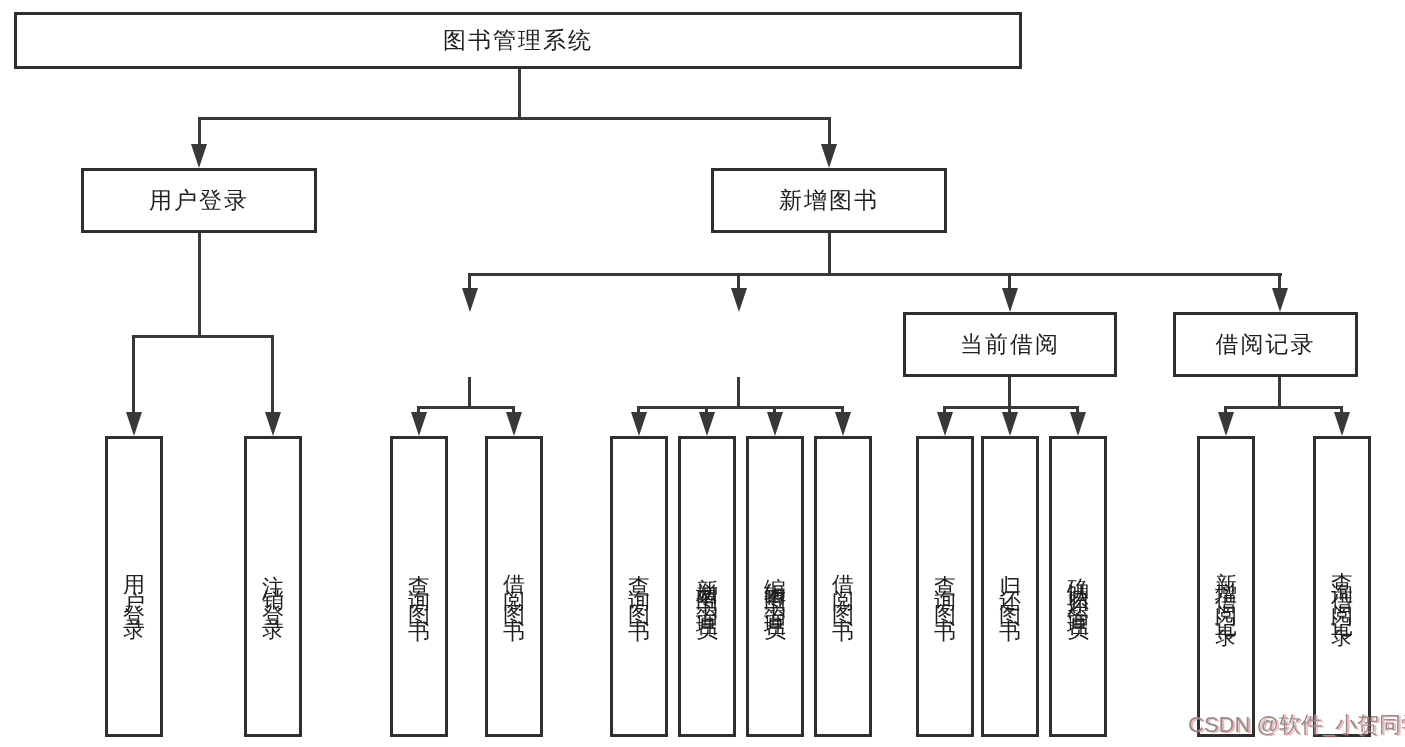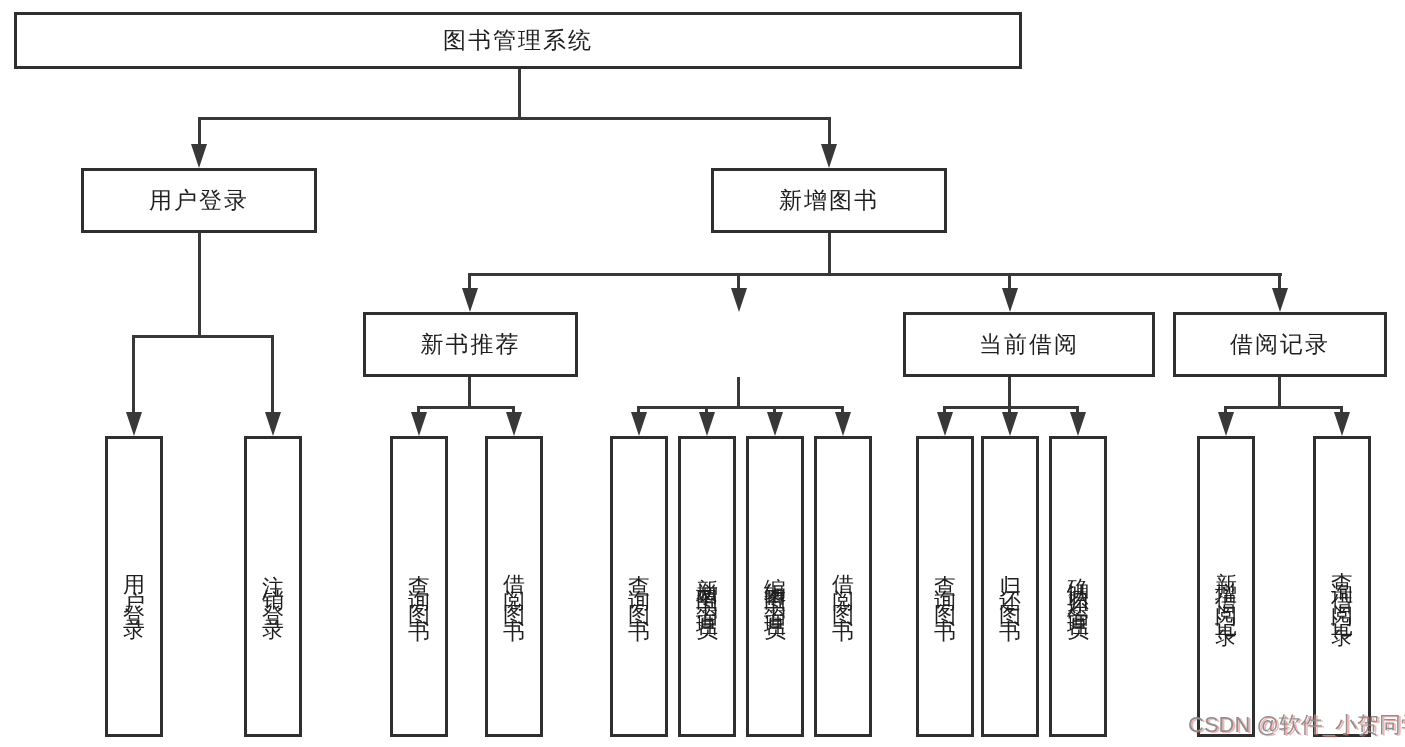--- a/index.html
+++ b/index.html
@@ -98,27 +98,24 @@
   <div class="hline" style="left:469px; top:273px; width:813px;"></div>
   <div class="vline" style="left:468px;  top:273px; height:18px;"></div>
   <div class="arrow" style="left:462px;  top:288px;"></div>
   <div class="vline" style="left:737px;  top:273px; height:18px;"></div>
   <div class="arrow" style="left:731px;  top:288px;"></div>
   <div class="vline" style="left:1008px; top:273px; height:18px;"></div>
   <div class="arrow" style="left:1002px; top:288px;"></div>
   <div class="vline" style="left:1278px; top:273px; height:18px;"></div>
   <div class="arrow" style="left:1272px; top:288px;"></div>
 
-  <div class="box h" style="left:363px; top:312px; width:215px; height:65px;">
-    <span>新书推荐</span>
-  </div>
-  <div class="box h" style="left:903px; top:312px; width:252px; height:65px;">
+  <div class="box h" style="left:903px; top:312px; width:214px; height:65px;">
     <span>当前借阅</span>
   </div>
-  <div class="box h" style="left:1173px; top:312px; width:214px; height:65px;">
+  <div class="box h" style="left:1173px; top:312px; width:185px; height:65px;">
     <span>借阅记录</span>
   </div>
 
   <div class="vline" style="left:468px; top:377px; height:29px;"></div>
   <div class="hline" style="left:417px; top:406px; width:98px;"></div>
   <div class="vline" style="left:417px; top:406px; height:8px;"></div>
   <div class="arrow" style="left:411px; top:412px;"></div>
   <div class="vline" style="left:512px; top:406px; height:8px;"></div>
   <div class="arrow" style="left:506px; top:412px;"></div>
 

